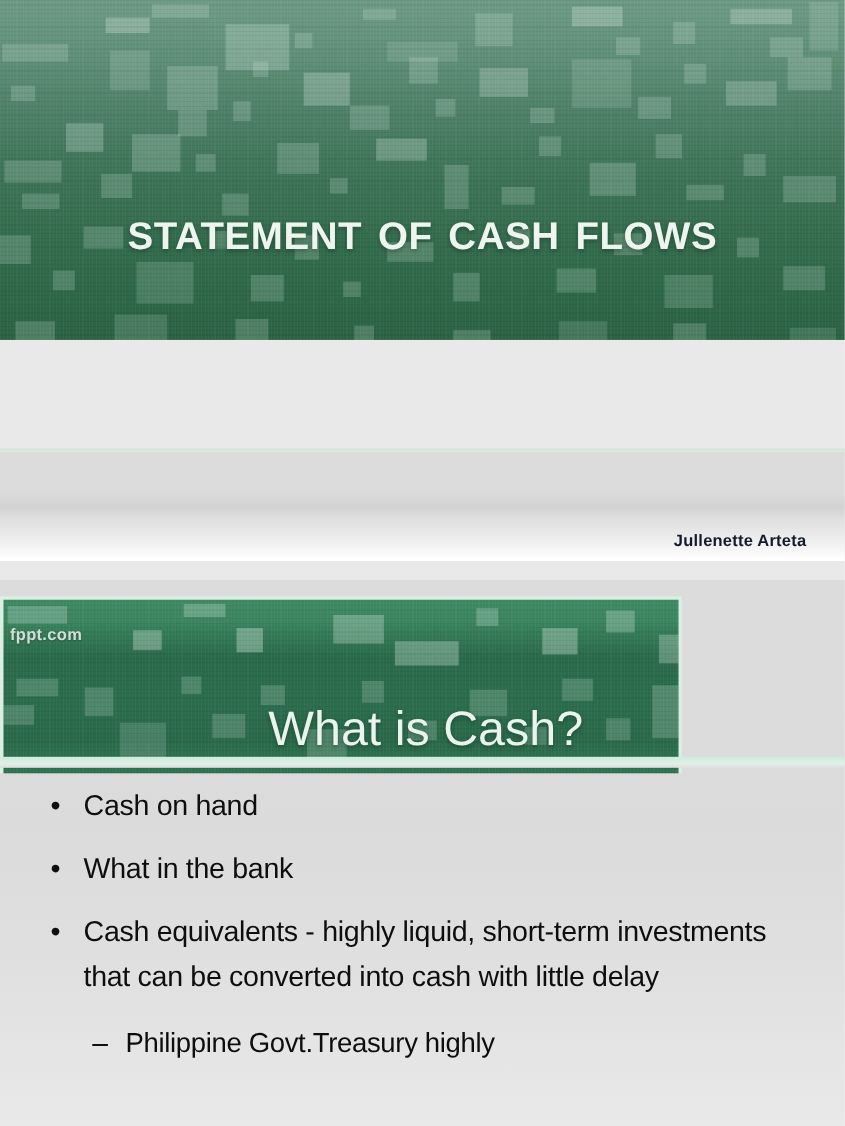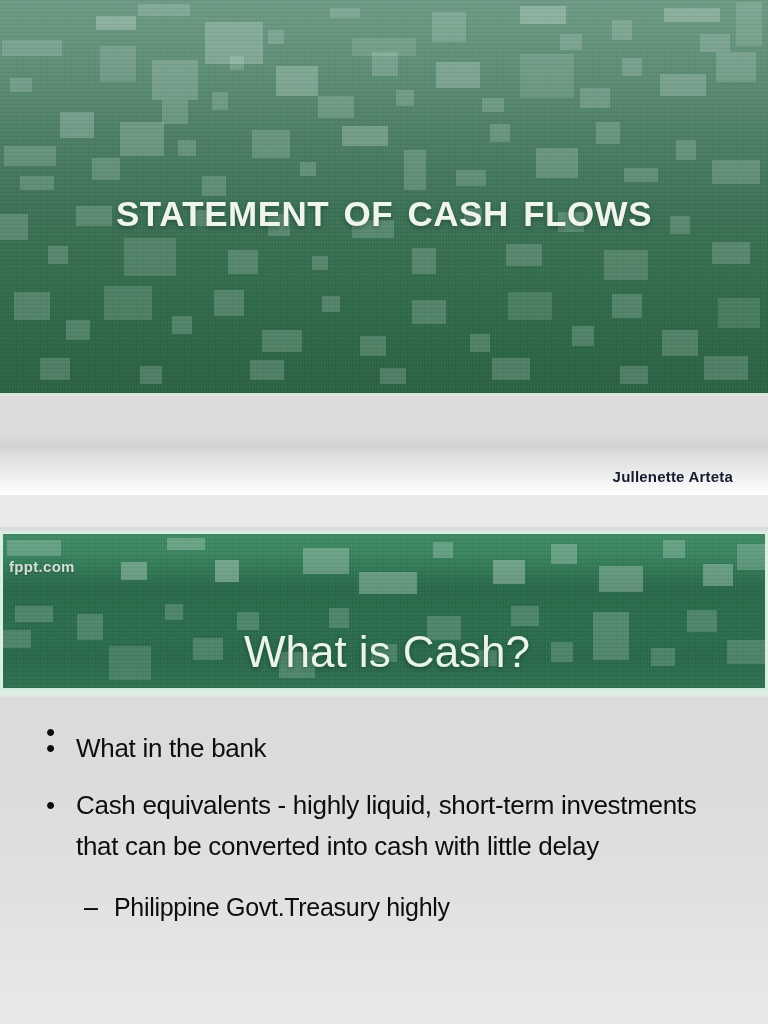--- a/index.html
+++ b/index.html
@@ -30,21 +30,21 @@
     overflow: hidden;
     background: #e9e9e9;
   }
 
   
   .slide1-hero {
     position: absolute;
     left: 0;
     top: 0;
     width: 768px;
-    height: 393px;
+    height: 309px;
     overflow: hidden;
     background:
       linear-gradient(180deg,
         #6e9b85 0%,
         #62917a 14%,
         #4f8168 32%,
         #3d7356 52%,
         #336c4d 72%,
         #2d6747 88%,
         #2b6244 100%);
@@ -100,21 +100,21 @@
     font-variant: small-caps;
     text-transform: lowercase;
     text-shadow: 0 2px 5px rgba(0,0,0,0.30);
     padding: 0 70px;
   }
 
   
   .slide1-foot {
     position: absolute;
     left: 0;
-    top: 393px;
+    top: 408px;
     width: 768px;
     height: 102px;
     background: linear-gradient(180deg,
       #dcdcdc 0%,
       #dcdcdc 5%,
       #dbdbdb 40%,
       #d2d2d2 52%,
       #dedede 62%,
       #efefef 82%,
       #ffffff 100%);
@@ -150,22 +150,22 @@
     background: linear-gradient(180deg,
       #dcdcdc 0%,
       #dbdbdb 45%,
       #e0e0e0 72%,
       #e9e9e9 100%);
   }
 
   .slide2-band {
     position: absolute;
     left: 0;
-    top: 4px;
-    width: 768px;
+    top: 15px;
+    width: 620px;
     height: 161px;
     overflow: hidden;
     background:
       linear-gradient(180deg,
         #3f8a63 0%,
         #3b8560 12%,
         #2f7351 26%,
         #2a6a4a 34%,
         #2b6d4c 55%,
         #2a6a4a 80%,
@@ -432,20 +432,21 @@
 
       <h2 class="slide2-heading">What is Cash?</h2>
     </div>
 
     <div class="slide2-band-bottom"></div>
 
     <ul class="body-list">
 
       <li class="bullet">
         <span class="dot">•</span>
+        <span>Cash on hand</span>
       </li>
 
       <li class="bullet">
         <span class="dot">•</span>
         <span>What in the bank</span>
       </li>
 
       <li class="bullet">
         <span class="dot">•</span>
         <span>Cash equivalents - highly liquid, short-term investments that can be converted into cash with little delay</span>

